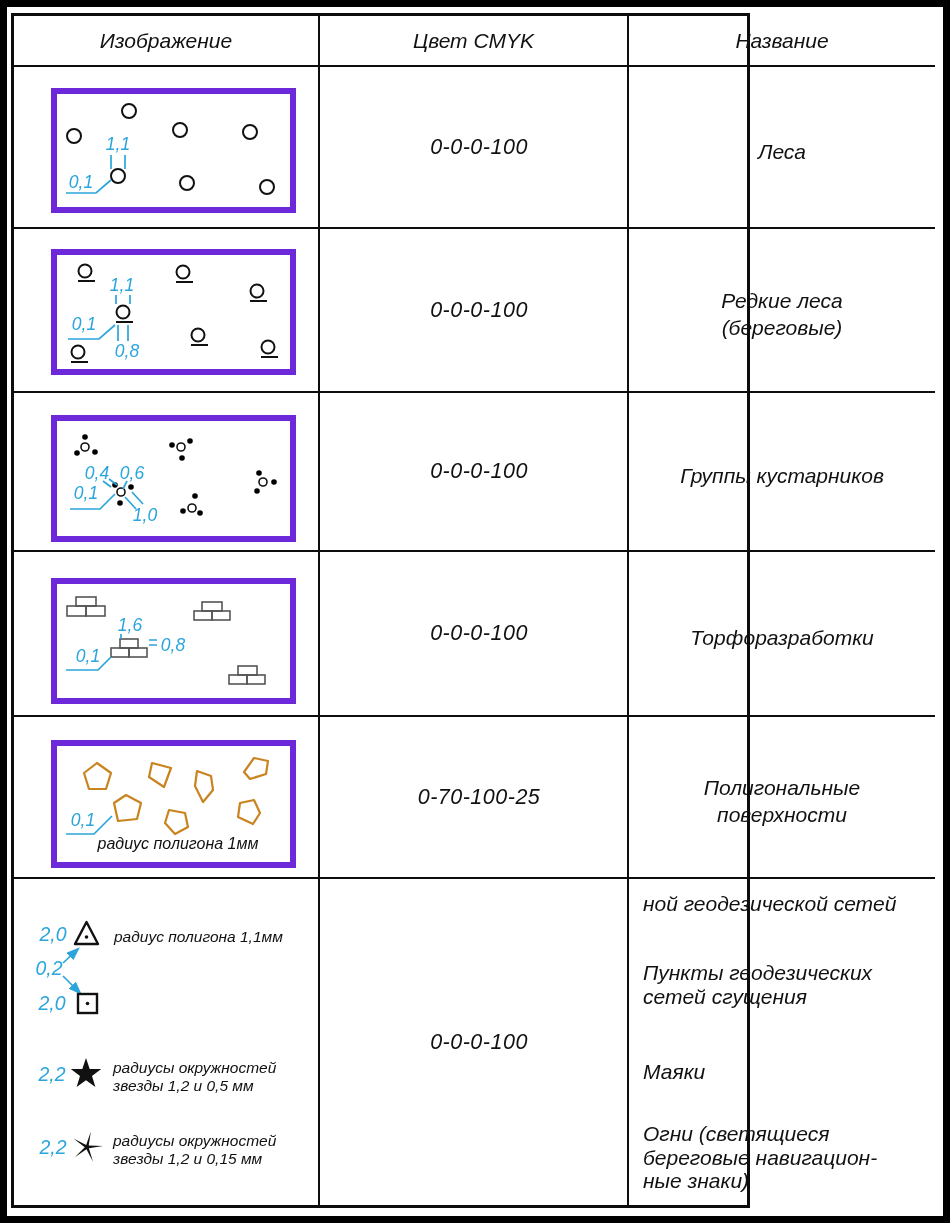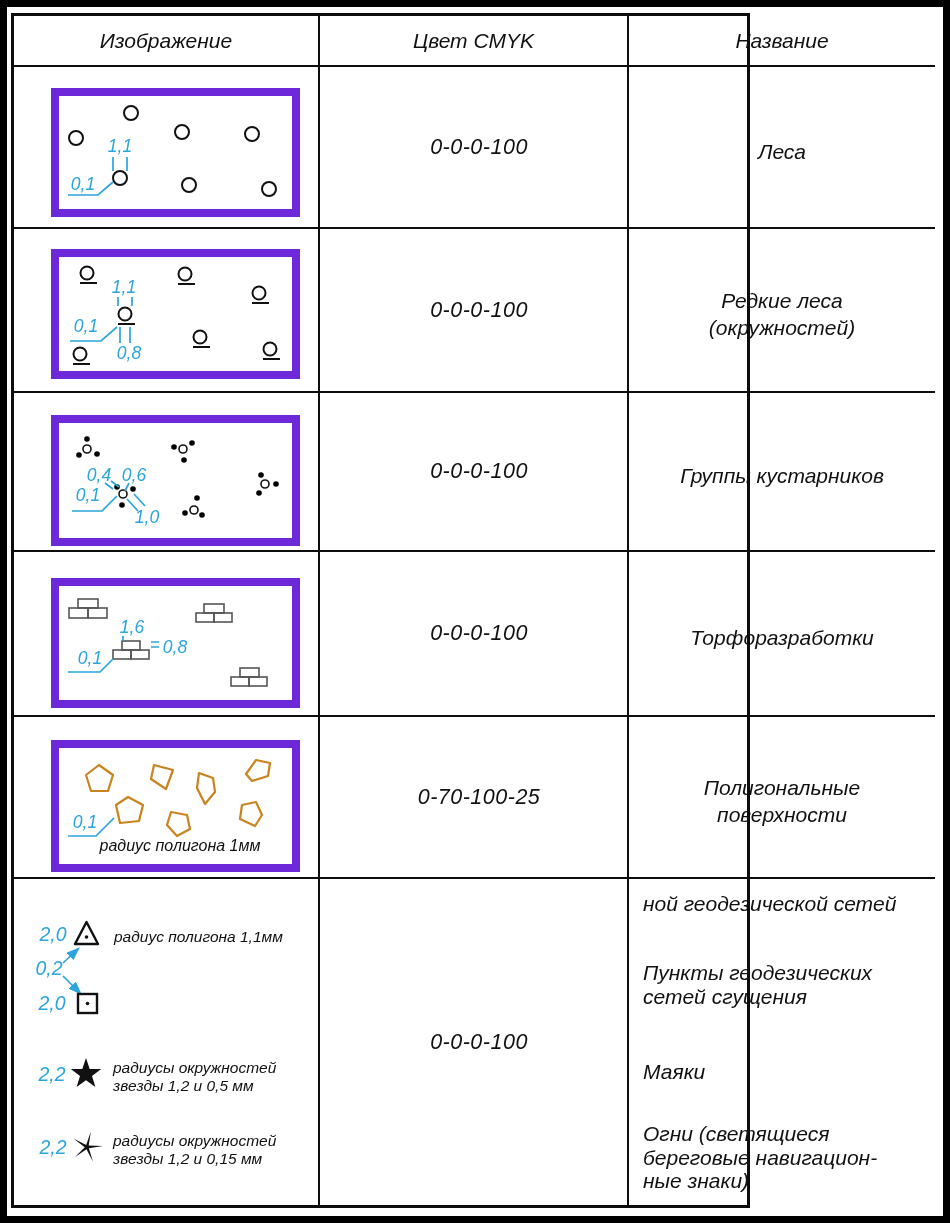--- a/index.html
+++ b/index.html
@@ -6,21 +6,21 @@
   #page{position:relative;width:950px;height:1223px;background:#fff;border:7px solid #000;box-sizing:border-box;
         font-family:"Liberation Sans",sans-serif;font-style:italic;color:#111;overflow:hidden;}
   #legend-table{position:absolute;left:4px;top:6px;width:739px;height:1195px;border:3px solid #0d0d0d;box-sizing:border-box;
         display:grid;grid-template-columns:306px 309px 306px;grid-template-rows:51px 162px 164px 159px 165px 162px 326px;}
   .cell{border-right:2px solid #0d0d0d;border-bottom:2px solid #0d0d0d;box-sizing:border-box;position:relative;}
   .cell.last-col{border-right:none;}
   .cell.last-row{border-bottom:none;}
   .hcell{display:flex;align-items:center;justify-content:center;font-size:21px;}
   .cmyk-cell{display:flex;align-items:center;justify-content:center;font-size:21.5px;letter-spacing:.5px;padding-left:11px;}
   .name-cell{display:flex;align-items:center;justify-content:center;text-align:center;font-size:21px;line-height:27px;flex-direction:column;margin-top:8px;}
-  .sample-box{position:absolute;left:37px;border:8px solid #6d28d9;box-sizing:content-box;width:233px;}
+  .sample-box{position:absolute;left:37px;border:6px solid #6d28d9;box-sizing:content-box;width:233px;}
   .sample-box svg{display:block;}
   svg text{font-family:"Liberation Sans",sans-serif;font-style:italic;}
   .blue-dim{fill:#2BA5DC;stroke:none;font-size:17.5px;text-anchor:middle;}
   .blue-ln{stroke:#2BA5DC;stroke-width:1.7;fill:none;}
   .ink-ln{stroke:#111;fill:none;}
   .cap{fill:#111;stroke:none;}
   .geo-block{position:absolute;left:14px;font-size:21px;line-height:23.5px;}
   .dim-big{fill:#2BA5DC;stroke:none;font-size:19.5px;text-anchor:middle;}
   .small-cap{fill:#111;stroke:none;font-size:15.5px;}
 </style>
@@ -110,21 +110,21 @@
         <text class="blue-dim" x="27" y="75">0,1</text>
         <text class="blue-dim" x="70" y="102">0,8</text>
       </svg>
     </div>
   </div>
   <div class="cell cmyk-cell">
         <span>0-0-0-100</span>
       </div>
   <div class="cell name-cell last-col">
     <div>Редкие леса</div>
-    <div>(окружностей)</div>
+    <div>(береговые)</div>
   </div>
 
   <div class="cell">
     <div class="sample-box" style="top:22px;height:115px;">
       <svg width="233" height="115" viewBox="0 0 233 115">
         <g>
           <g>
                 <circle class="ink-ln" stroke-width="1.6" cx="28" cy="26" r="4"></circle>
                 <circle cx="28" cy="16" r="2.8"></circle>
                 <circle cx="20" cy="32" r="2.8"></circle>

